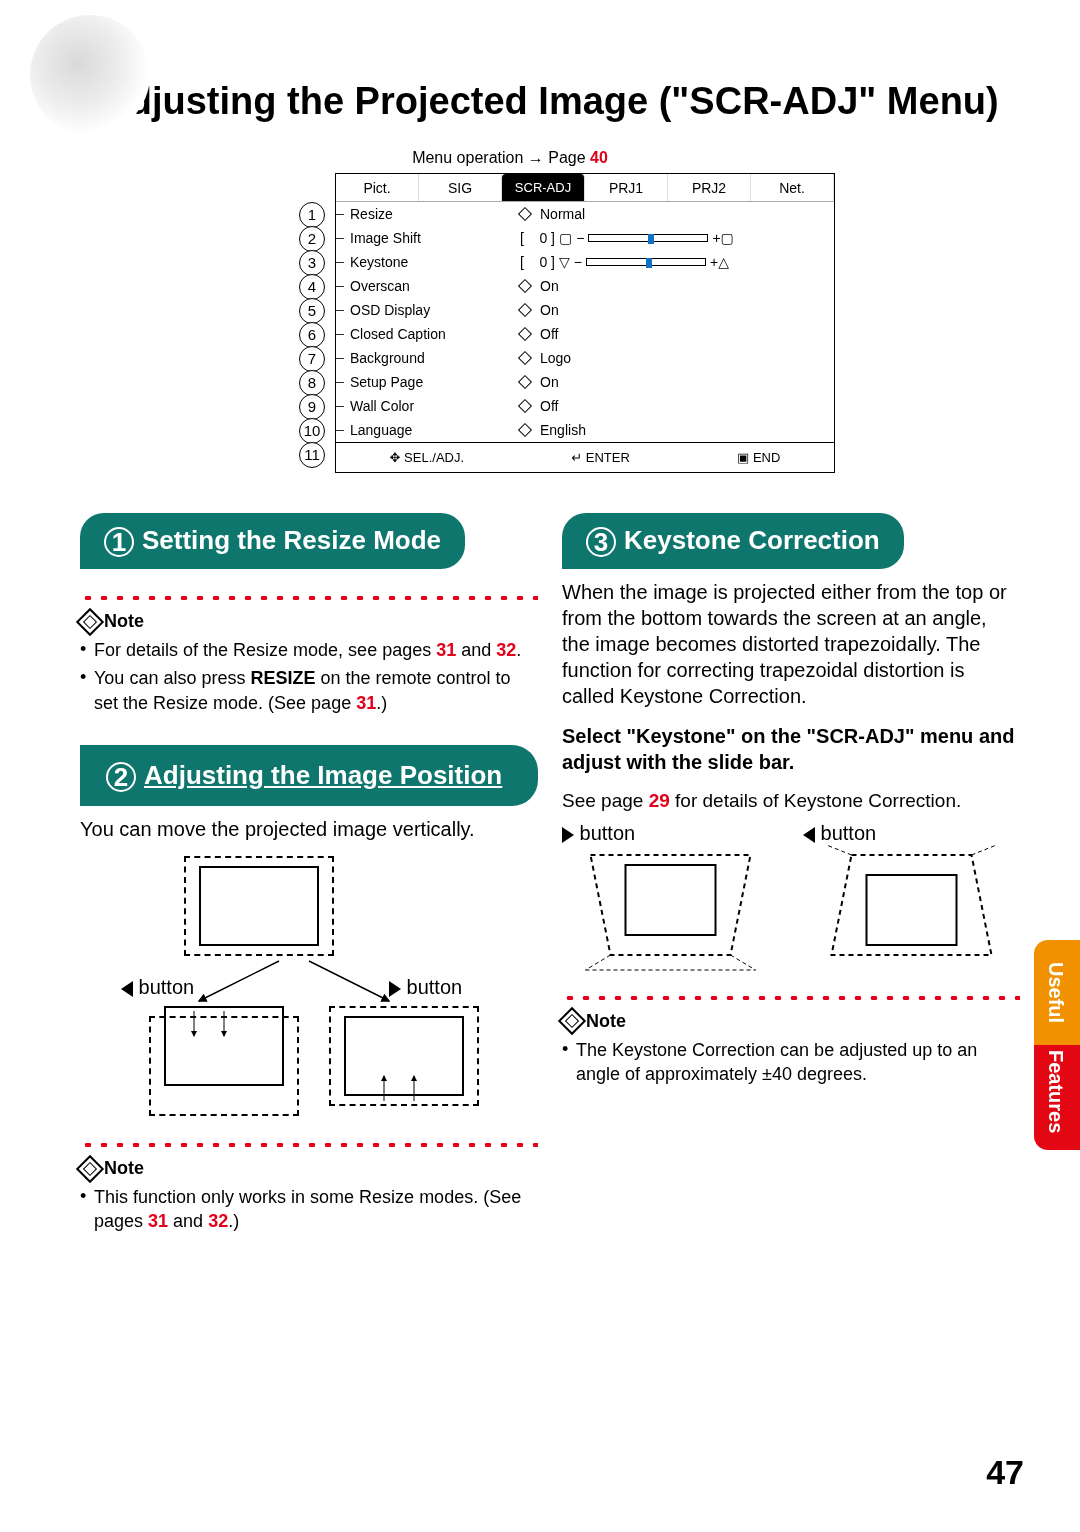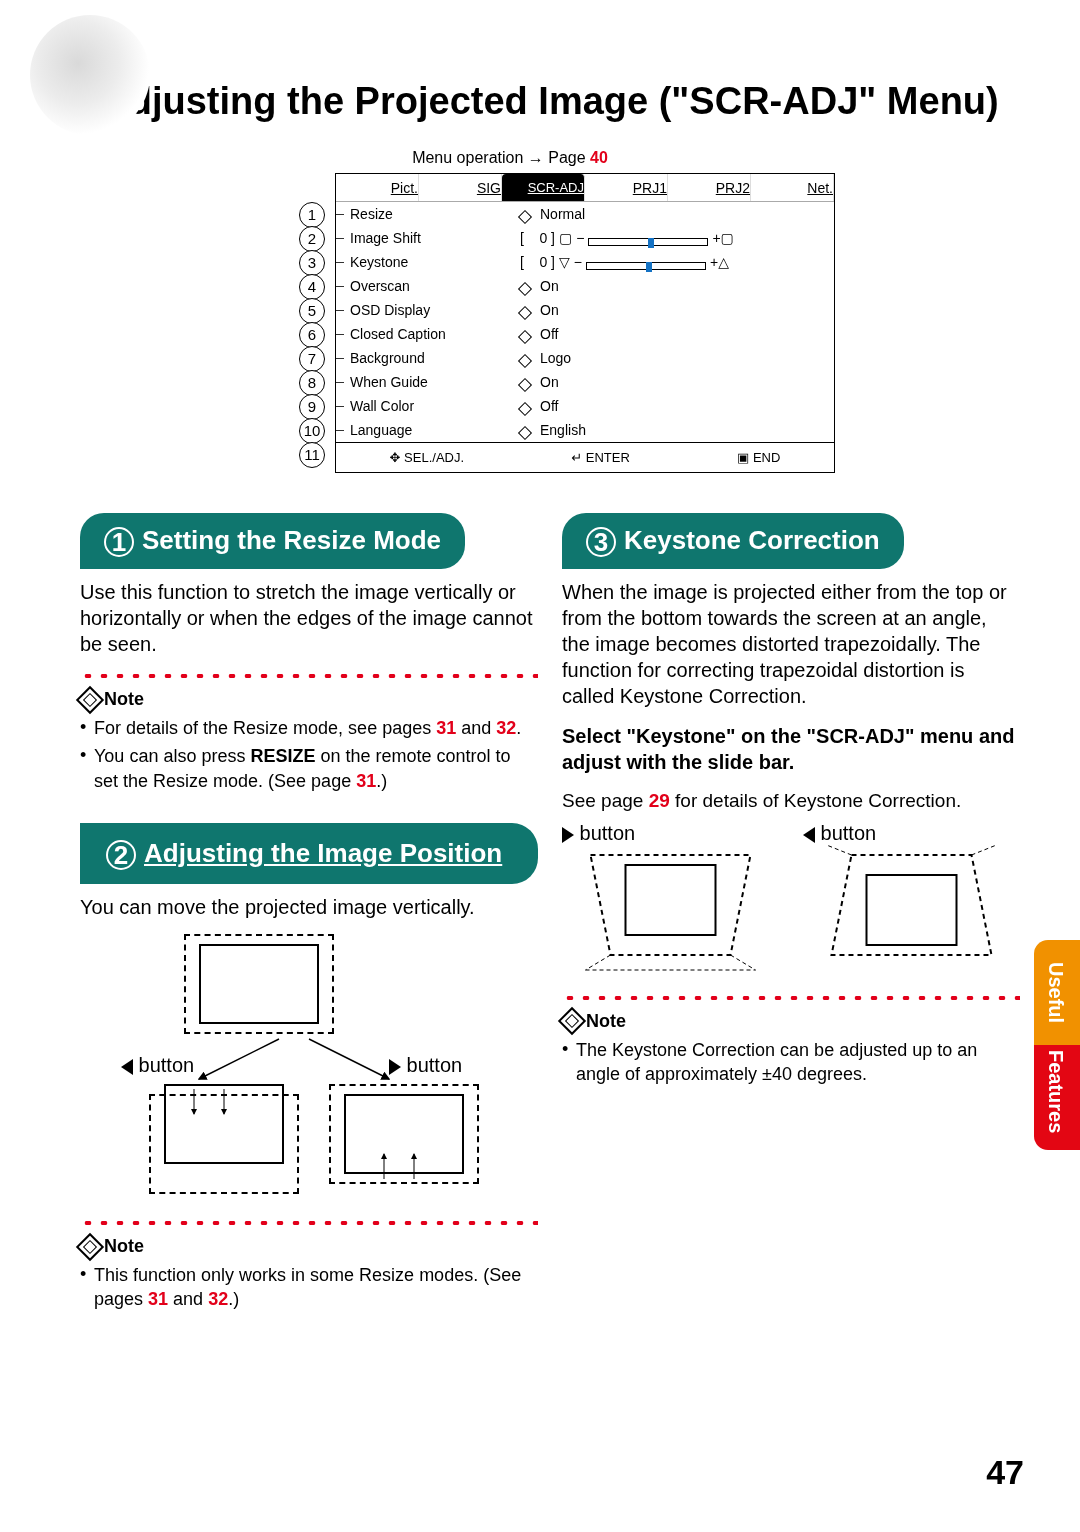--- a/index.html
+++ b/index.html
@@ -7,27 +7,27 @@
   .page { position: relative; width: 1080px; height: 1532px; padding: 30px 60px 40px 80px; }
   .corner-fade { position: absolute; left: 30px; top: 15px; width: 120px; height: 120px; border-radius: 50%; background: radial-gradient(circle at 40% 40%, #d9d9d9 0%, #ececec 40%, #fff 70%); }
   h1.title { font-size: 38px; font-weight: bold; text-align: center; font-family: Arial; letter-spacing: 0px; margin-top: 50px; margin-bottom: 26px; }
   .menu-op { text-align: center; font-size: 16px; margin-right: 80px; margin-bottom: 6px; }
   .red { color: #e2001a; font-weight: bold; }
 
   
   .osd-wrap { position: relative; width: 570px; margin: 0 auto 40px auto; }
   .osd { border: 1px solid #000; width: 500px; margin-left: 70px; font-size: 16px; background: #fff; }
   .osd .tabs { display: flex; height: 28px; border-bottom: 1px solid #aaa; }
-  .osd .tab { flex: 1; text-align: right; line-height: 28px; font-size: 14px; border-right: 1px solid #ddd; text-decoration: underline; }
+  .osd .tab { flex: 1; text-align: center; line-height: 28px; font-size: 14px; border-right: 1px solid #ddd; }
   .osd .tab.active { background: #000; color: #fff; border-radius: 4px 4px 0 0; font-size: 13px; }
   .osd .rows { }
   .osd .row { display: flex; align-items: center; height: 24px; font-size: 14px; }
   .osd .row .name { width: 180px; padding-left: 14px; position: relative; }
   .osd .row .name::before { content: ""; position: absolute; left: 0; top: 50%; width: 8px; border-top: 1px solid #333; }
-  .osd .row .val { flex: 1; padding-left: 4px; display: flex; align-items: flex-end; gap: 4px; }
+  .osd .row .val { flex: 1; padding-left: 4px; display: flex; align-items: center; gap: 4px; }
   .osd .diam { display: inline-block; width: 10px; height: 10px; border: 1px solid #000; transform: rotate(45deg); margin-right: 6px; background: #fff; }
   .slider { display: inline-block; width: 120px; height: 8px; border: 1px solid #000; position: relative; background: linear-gradient(to right,#fff,#fff); }
   .slider::after { content:""; position:absolute; left:50%; top:-1px; width:6px; height:10px; background:#1472c4; }
   .osd .foot { display: flex; justify-content: space-around; border-top: 1px solid #000; height: 30px; font-size: 13px; align-items: center; }
   .num-badge { position: absolute; width: 26px; height: 26px; border: 1.5px solid #000; border-radius: 50%; text-align: center; line-height: 23px; font-size: 15px; background: #fff; }
   .num-col { position:absolute; left:34px; top:29px; }
 
   
   .cols { display: flex; gap: 24px; }
   .col { flex: 1; }
@@ -154,21 +154,21 @@
             </div>
           </div>
         <div class="row">
             <div class="name">Background</div>
             <div class="val">
               <span class="diam"></span>
               <span>Logo</span>
             </div>
           </div>
         <div class="row">
-            <div class="name">When Guide</div>
+            <div class="name">Setup Page</div>
             <div class="val">
               <span class="diam"></span>
               <span>On</span>
             </div>
           </div>
         <div class="row">
             <div class="name">Wall Color</div>
             <div class="val">
               <span class="diam"></span>
               <span>Off</span>
@@ -189,21 +189,20 @@
       </div>
     </div>
   </div>
 
   <div class="cols">
 
     <div class="col">
       <div class="pill">
         <span class="circ">1</span><span>Setting the Resize Mode</span>
       </div>
-      <p class="body">Use this function to stretch the image vertically or horizontally or when the edges of the image cannot be seen.</p>
       <div class="note-div"></div>
       <div class="note-hdr">
           <span class="diamond-icon"></span>
           <span>Note</span>
         </div>
       <ul class="notelist">
         <li><span>For details of the Resize mode, see pages </span><span class="red">31</span><span> and </span><span class="red">32</span><span>.</span></li>
         <li><span>You can also press </span><span class="bold">RESIZE</span><span> on the remote control to set the Resize mode. (See page </span><span class="red">31</span><span>.)</span></li>
       </ul>
 

